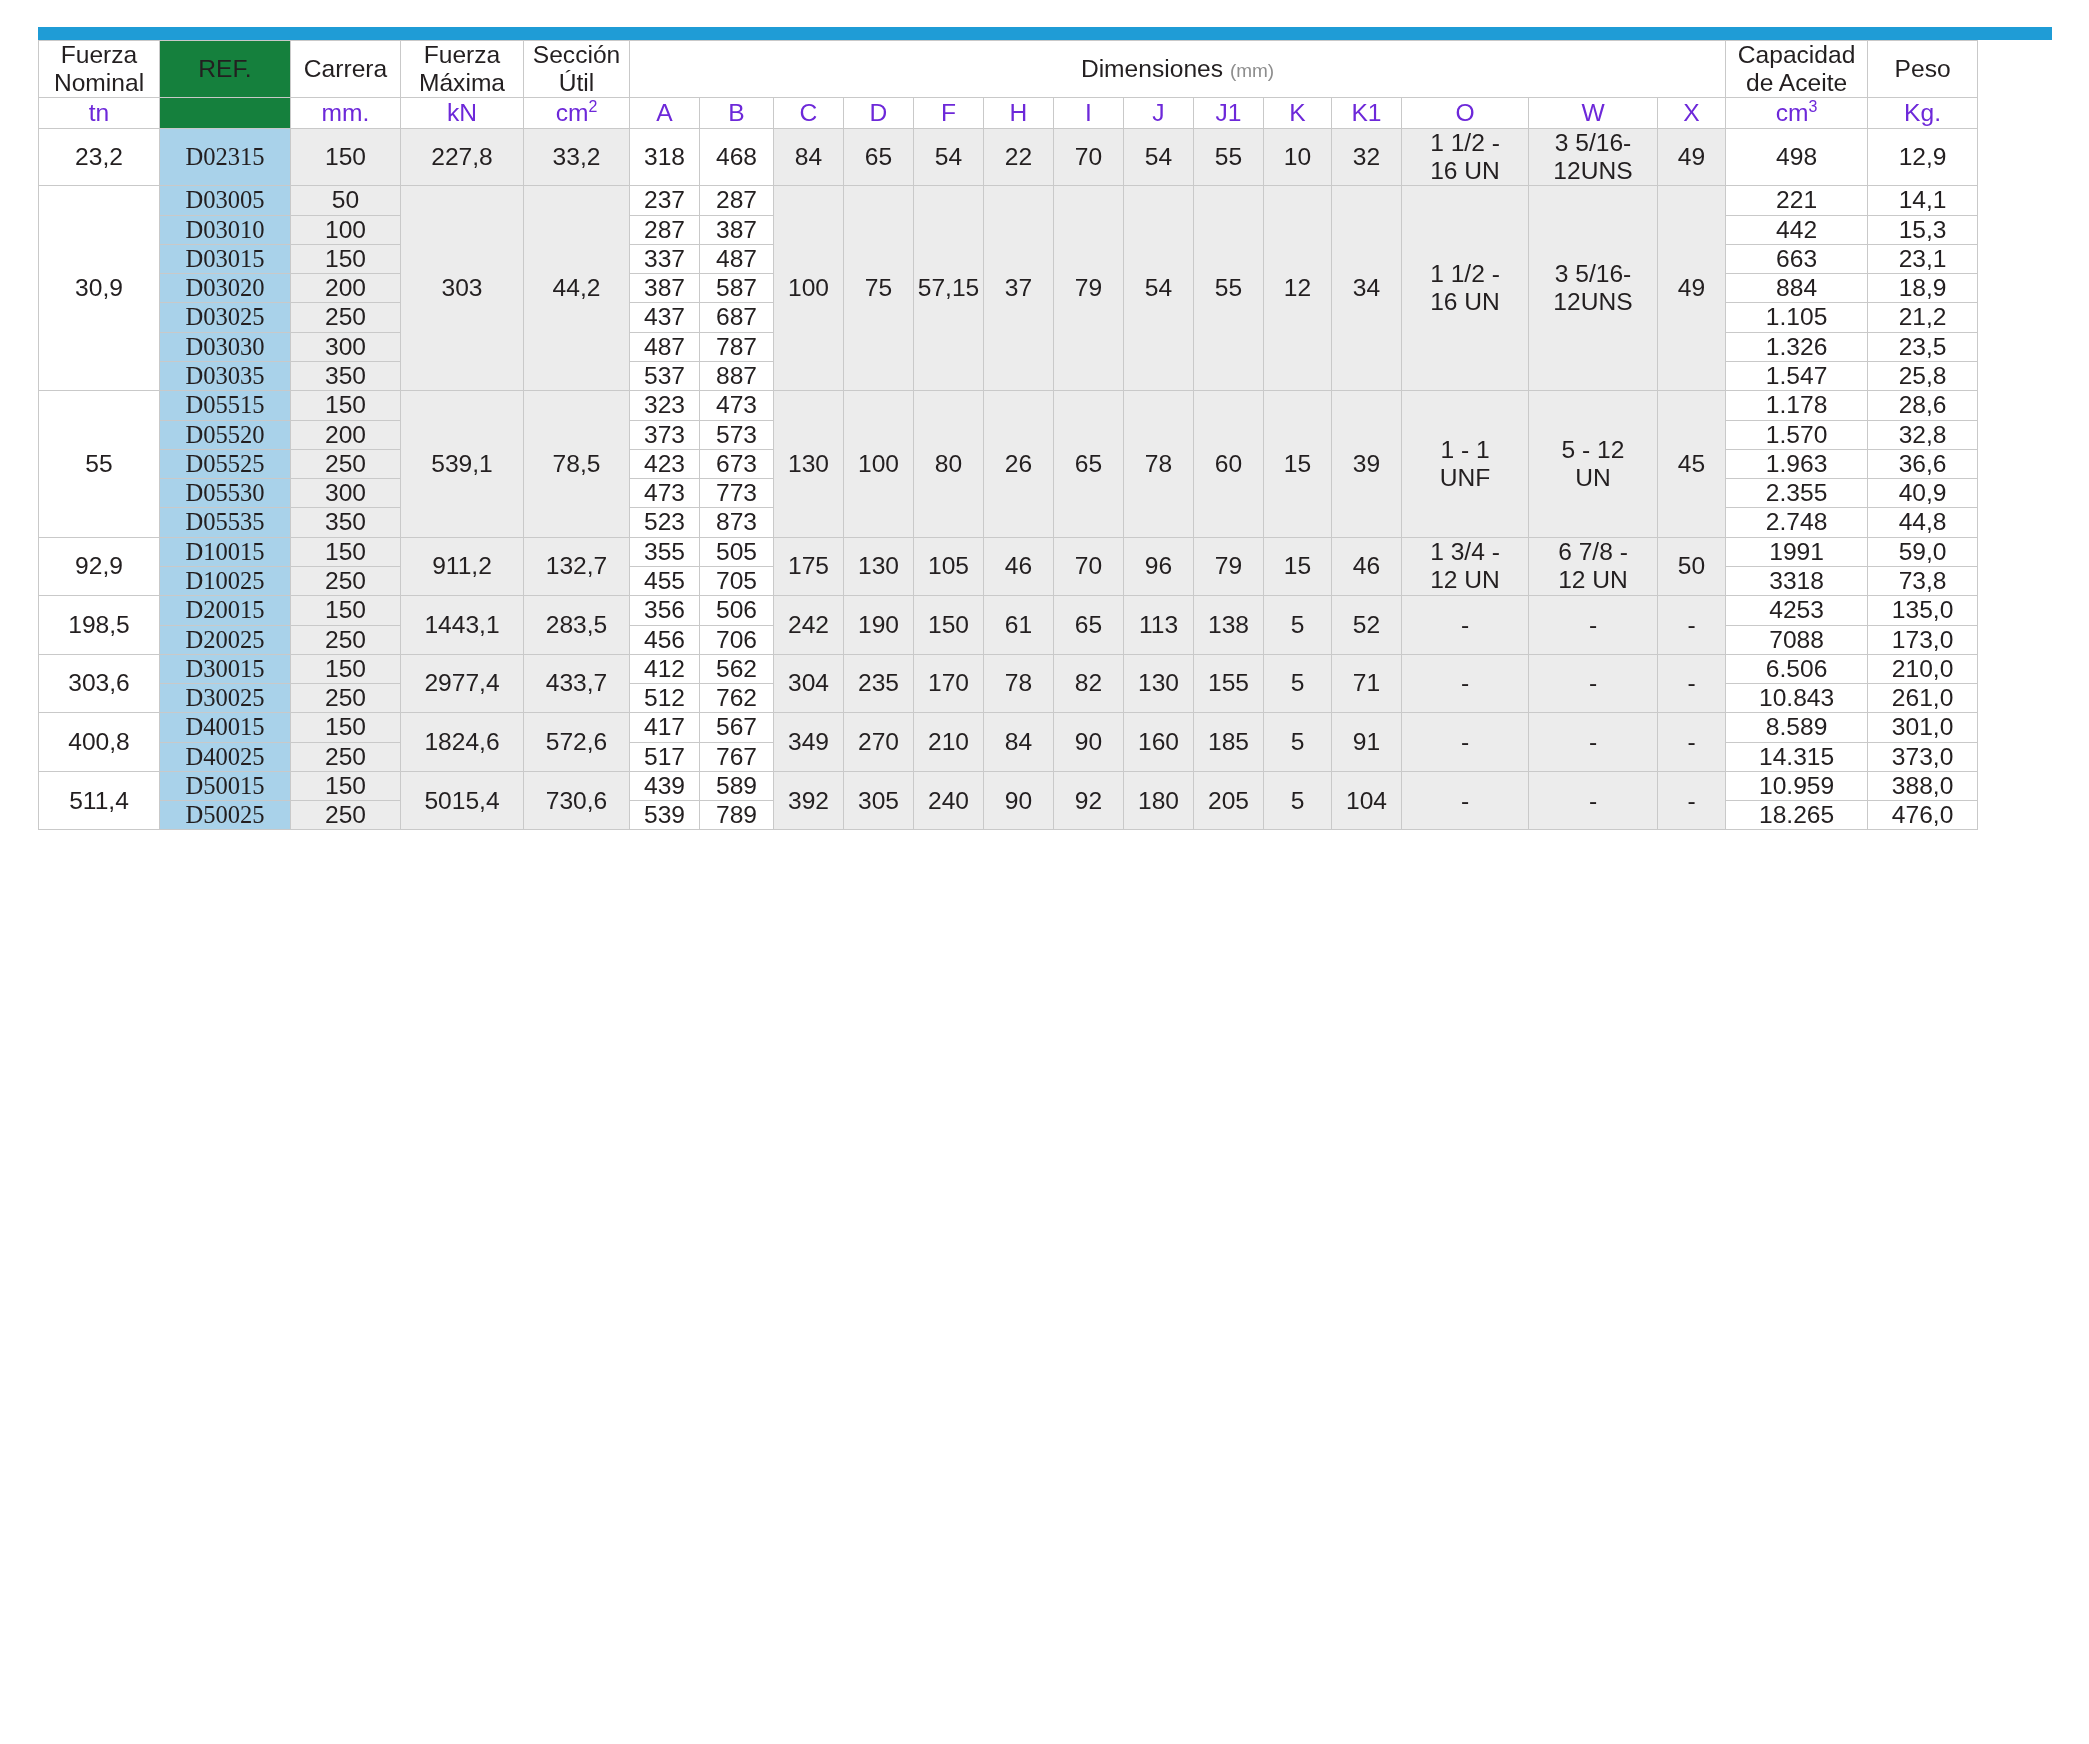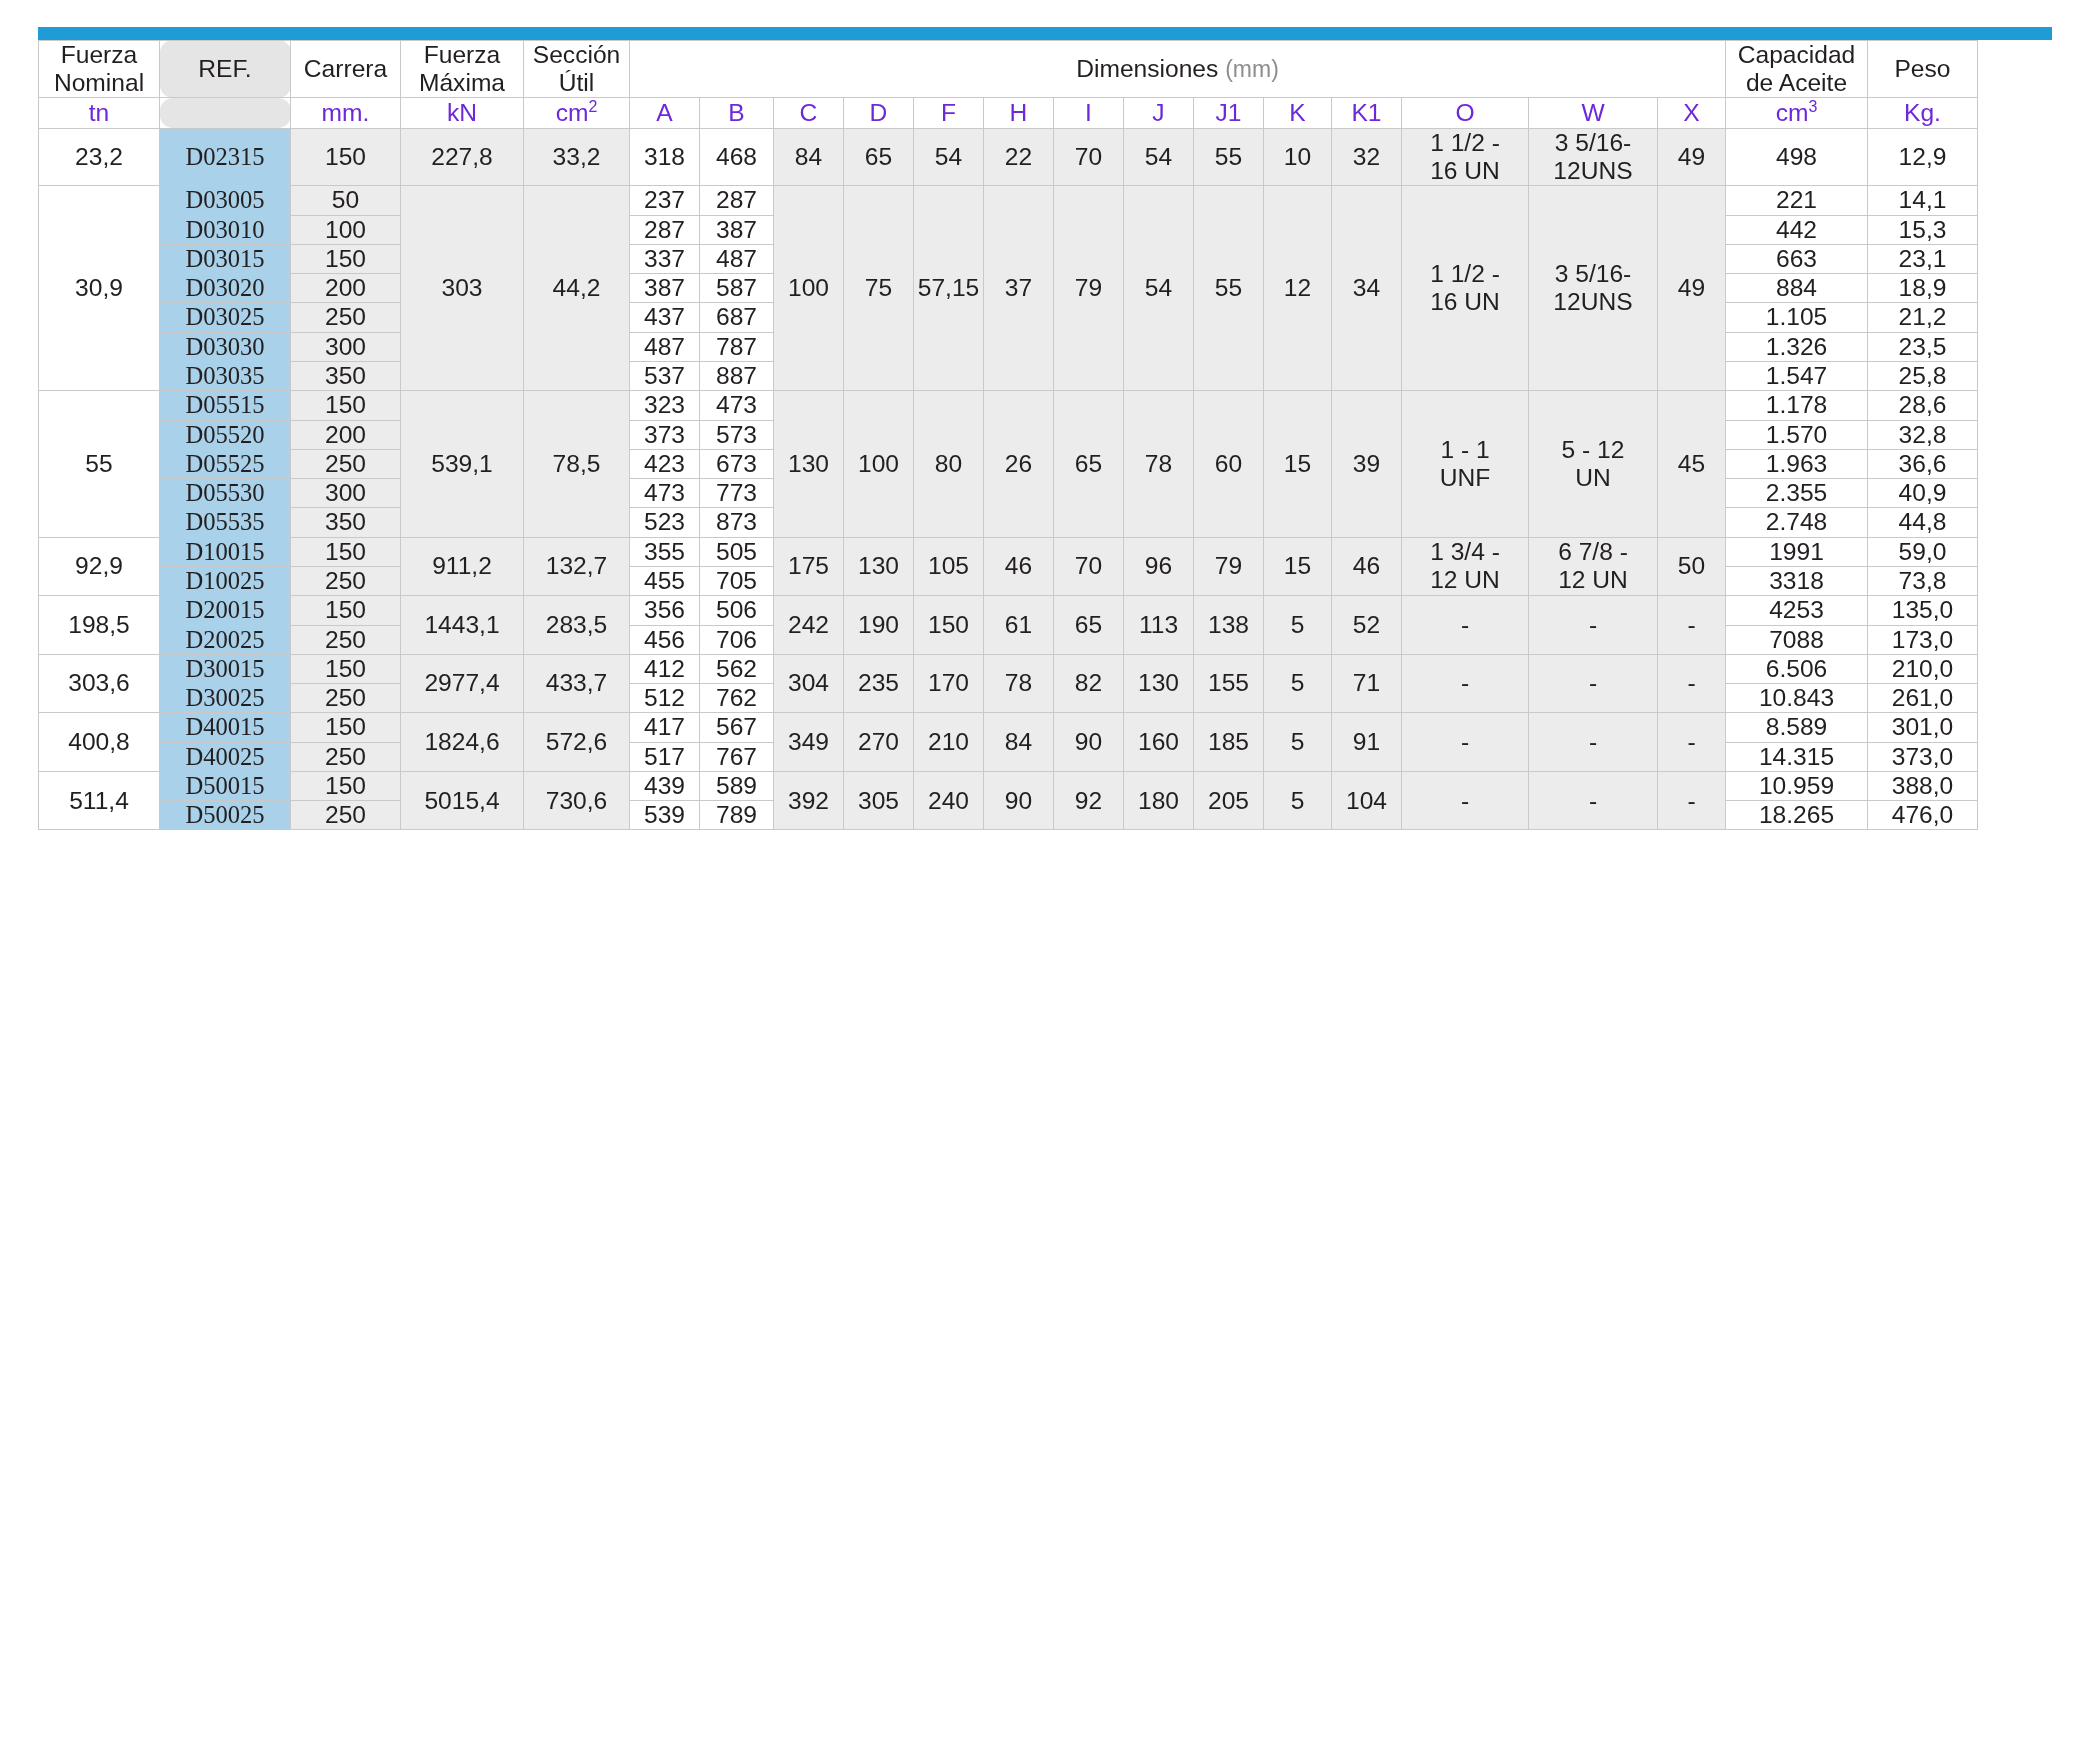--- a/index.html
+++ b/index.html
@@ -42,40 +42,39 @@
   
   .hdr-main td {
     background: #ffffff;
     font-weight: bold;
     font-size: 25.6px;
     padding: 11.4px 3.8px 7.6px 3.8px;
     border-top: none;
   }
   .hdr-main td.ref-col,
   .hdr-units td.ref-col {
-    background: #e5e5e5;
-    border-radius: 13px;
+    background: #15803d;
   }
   .hdr-units td {
     background: #ffffff;
     color: #6d28d9;
     font-size: 24px;
     padding: 3.8px 1.9px 13.2px 1.9px;
   }
   .hdr-units td.ref-col {
     color: #5a5a5a;
   }
   .dim-hdr {
     font-weight: bold;
     font-size: 25.6px;
   }
   .dim-hdr .unit {
     font-weight: normal;
     color: #8d8d8d;
-    font-size: 23px;
+    font-size: 19px;
   }
   .unit-letter {
     color: #555;
     font-size: 24.6px;
   }
   sup { font-size: 0.65em; }
 
   
   td.ref {
     background: #a9d2ea;

